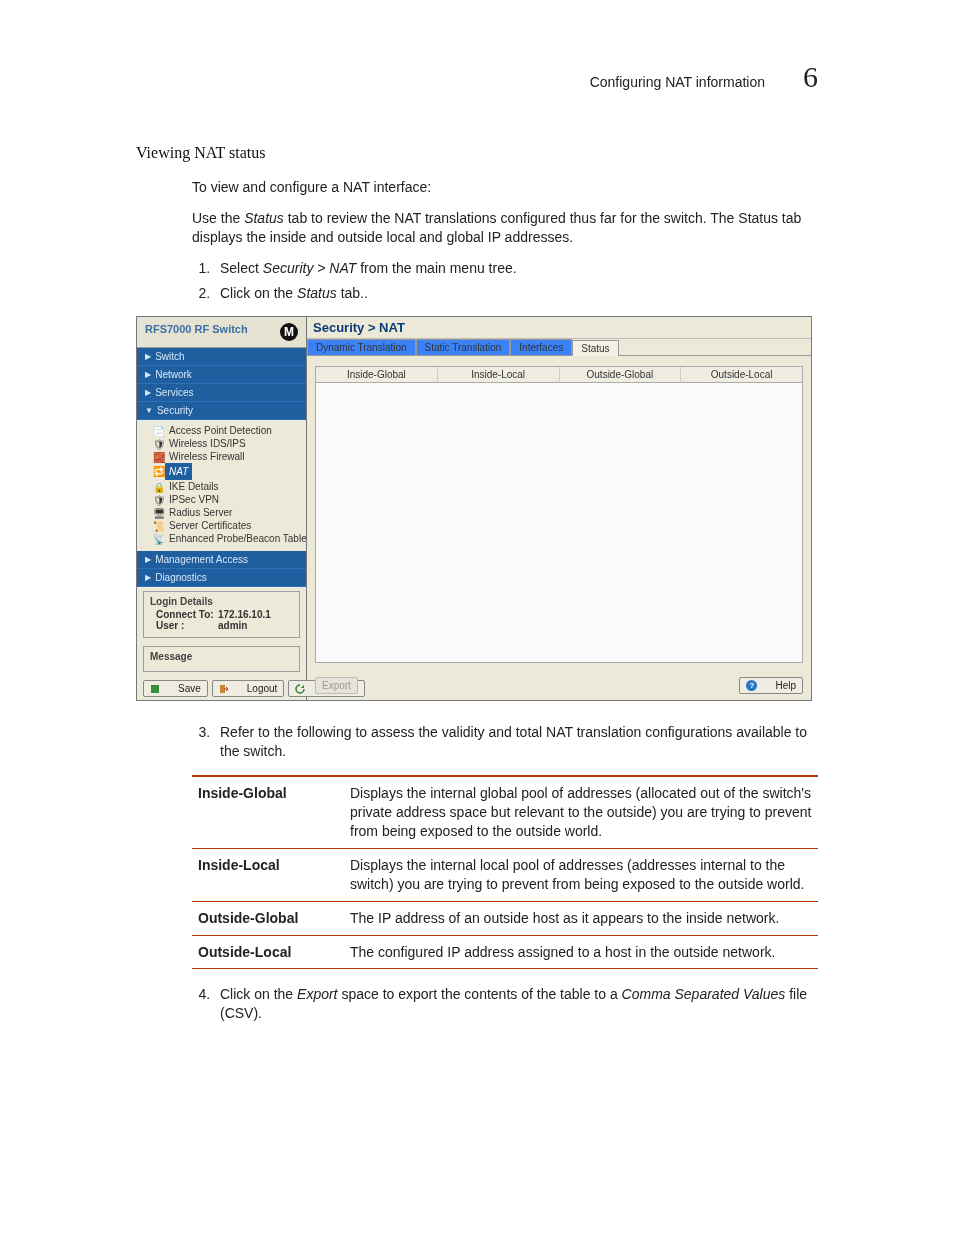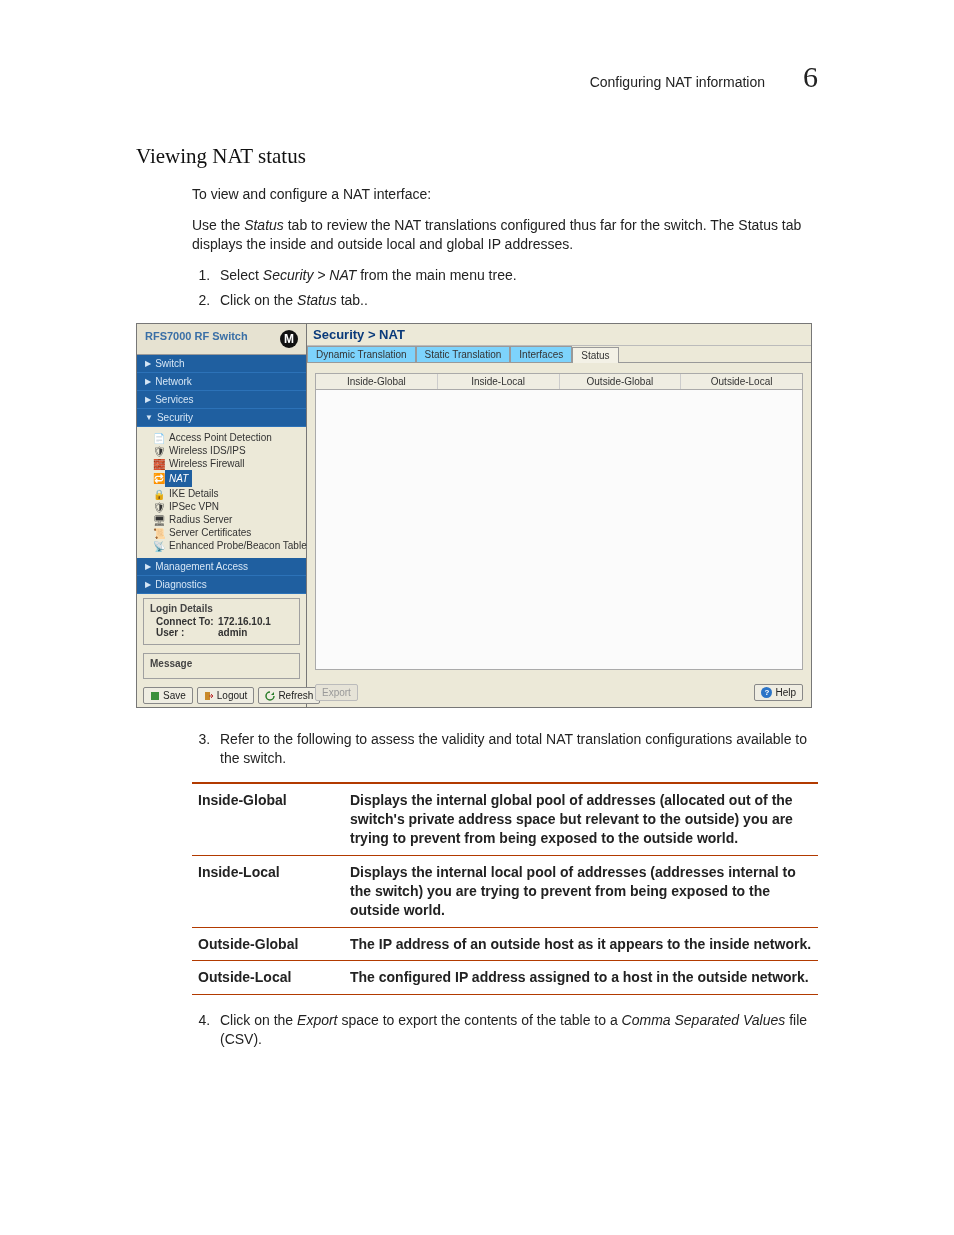--- a/index.html
+++ b/index.html
@@ -1,19 +1,19 @@
 <!DOCTYPE html>
 <html><head>
 <meta charset="utf-8">
 <style>
   html,body{margin:0;padding:0;background:#fff;color:#222;font-family:Arial,Helvetica,sans-serif;font-size:14px;}
   .page{width:878px;min-height:1235px;margin:0 auto;padding:60px 98px 40px 98px;box-sizing:border-box;position:relative;}
   .header-line{display:flex;justify-content:flex-end;align-items:baseline;gap:38px;font-size:14px;color:#222;margin-bottom:50px;}
   .header-line .chap{font-size:30px;font-family:Georgia,serif;color:#222;}
-  h2.section-title{font-family:Georgia,'Times New Roman',serif;font-weight:400;font-size:21px;margin:0 0 16px 0;color:#111;}
+  h2.section-title{font-family:Georgia,'Times New Roman',serif;font-weight:400;font-size:16px;margin:0 0 16px 0;color:#111;}
   .body-block{margin-left:56px;}
   .para{font-size:14px;line-height:1.35;margin:0 0 12px 0;}
   .ital{font-style:italic;}
   ol.steps{margin:0 0 14px 0;padding-left:22px;}
   ol.steps li{padding-left:6px;margin-bottom:6px;font-size:14px;line-height:1.35;}
   
   .shot{width:676px;height:385px;margin:8px 0 22px -56px;display:flex;border:1px solid #777;box-sizing:border-box;background:#ece9d8;}
   .shot-left{width:169px;border-right:1px solid #777;display:flex;flex-direction:column;font-size:10px;}
   .shot-head{background:#e6e2d1;border-bottom:1px solid #999;padding:6px 8px;display:flex;align-items:flex-start;justify-content:space-between;color:#3a6fa6;font-weight:bold;font-size:11px;}
   .logo{width:18px;height:18px;border-radius:9px;background:#111;color:#fff;display:flex;align-items:center;justify-content:center;font-weight:bold;font-size:12px;}
@@ -21,38 +21,38 @@
   .nav-item .arrow{font-size:8px;}
   .tree{background:#ece9d8;padding:4px 8px 6px 16px;color:#333;}
   .tree-row{display:flex;align-items:center;gap:4px;font-size:10px;padding:1px 0;white-space:nowrap;}
   .tree-row.sel{background:#1f5fa0;color:#fff;display:inline-flex;padding:3px 4px;font-style:italic;}
   .ticon{width:12px;height:10px;display:inline-block;}
   .panel-box{border:1px solid #a0a0a0;background:#ece9d8;margin:4px 6px;padding:4px 6px 6px 6px;font-size:10px;font-weight:bold;}
   .panel-box .lbl{font-size:10px;color:#444;margin-bottom:2px;}
   .kv{display:flex;font-size:10px;color:#333;padding-left:6px;}
   .kv span:first-child{width:62px;}
   .btnbar{display:flex;gap:4px;padding:4px 6px;margin-top:auto;}
-  .btn{border:1px solid #888;background:#efede2;font-size:10px;padding:2px 6px;display:flex;align-items:center;gap:3px;border-radius:2px;}
+  .btn{border:1px solid #888;background:#efede2;font-size:10px;padding:2px 6px;display:flex;align-items:center;gap:18px;border-radius:2px;}
   .btn svg{width:10px;height:10px;}
   .shot-right{flex:1;display:flex;flex-direction:column;}
   .crumb{color:#0a3a7a;font-weight:bold;font-size:13px;padding:3px 6px;border-bottom:1px solid #bbb;}
   .tabs{display:flex;border-bottom:1px solid #999;font-size:10px;background:#ece9d8;}
-  .tab{border:1px solid #999;border-bottom:none;padding:2px 8px;margin-right:0px;background:#7dd3fc;color:#333;}
+  .tab{border:1px solid #999;border-bottom:none;padding:2px 8px;margin-right:0px;background:#3b82f6;color:#333;}
   .tab.active{background:#f3f1e6;position:relative;top:1px;}
   .grid-head{display:flex;background:#efede2;border-bottom:1px solid #aaa;margin:10px 8px 0 8px;border:1px solid #aaa;}
   .grid-head div{flex:1;text-align:center;font-size:10px;color:#333;padding:2px 0;border-right:1px solid #ccc;}
   .grid-head div:last-child{border-right:none;}
   .grid-body{flex:1;margin:0 8px 8px 8px;background:#fbfbfb;border:1px solid #aaa;border-top:none;}
   .footer-bar{display:flex;justify-content:space-between;align-items:center;padding:6px 8px;}
   .btn.disabled{color:#999;border-color:#bbb;background:#e6e3d7;}
   .btn.help{}
   .btn .hcircle{width:11px;height:11px;border-radius:6px;background:#2b74c7;color:#fff;display:flex;align-items:center;justify-content:center;font-size:8px;font-weight:bold;}
   
   table.def{width:100%;border-collapse:collapse;margin:4px 0 16px 0;font-size:14px;}
-  table.def td{padding:7px 6px;vertical-align:top;border-bottom:1px solid #b23a00;line-height:1.35;font-weight:bold;}
+  table.def td{padding:7px 6px;vertical-align:top;border-bottom:1px solid #b23a00;line-height:1.35;}
   table.def tr:first-child td{border-top:2px solid #b23a00;}
   table.def td.term{font-weight:bold;width:140px;}
 </style>
 </head>
 <body>
 
 <div class="page">
   <div class="header-line">
     <span>Configuring NAT information</span>
     <span class="chap">6</span>

